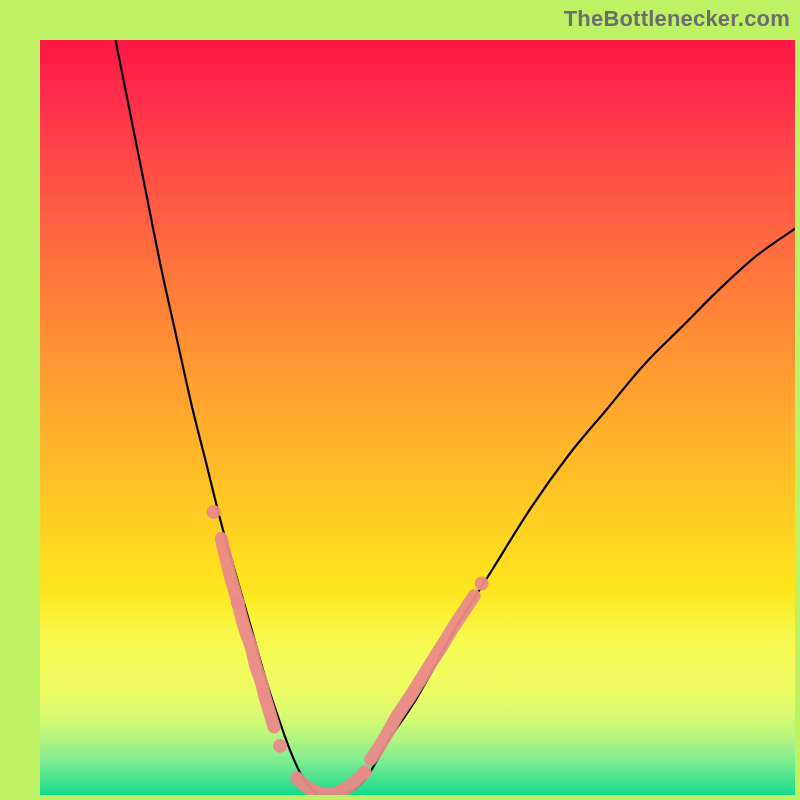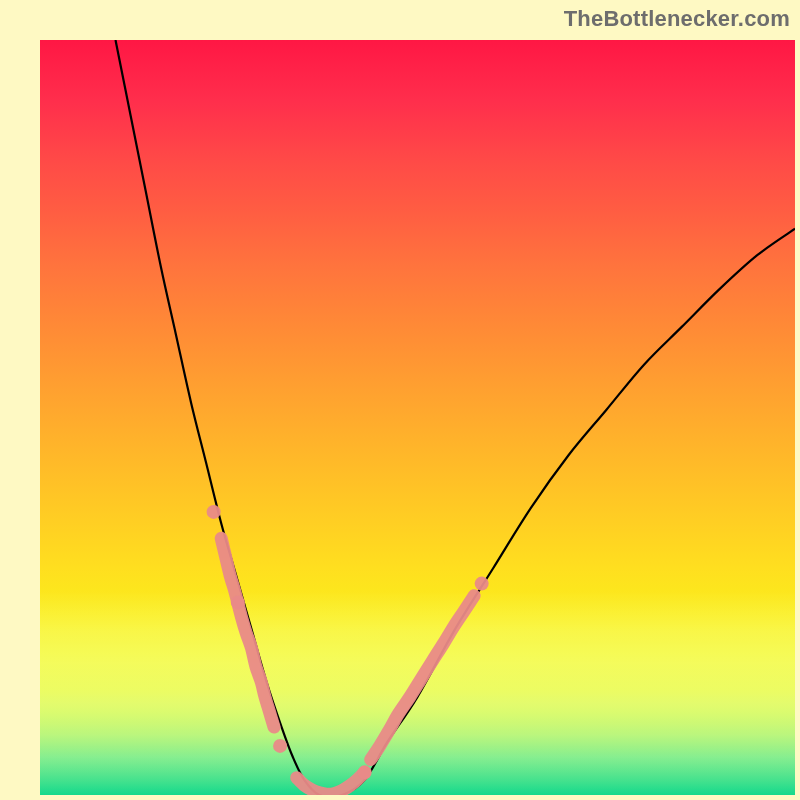--- a/index.html
+++ b/index.html
@@ -8,21 +8,21 @@
     width: 800px;
     height: 800px;
     background: #000;
     overflow: hidden;
     font-family: Arial, Helvetica, sans-serif;
   }
   .frame {
     position: relative;
     width: 800px;
     height: 800px;
-    background: #fef9c3;
+    background: #bef264;
   }
   .plot-area {
     position: absolute;
     left: 40px;
     top: 40px;
     width: 755px;
     height: 755px;
     
     background: linear-gradient(
       to bottom,

